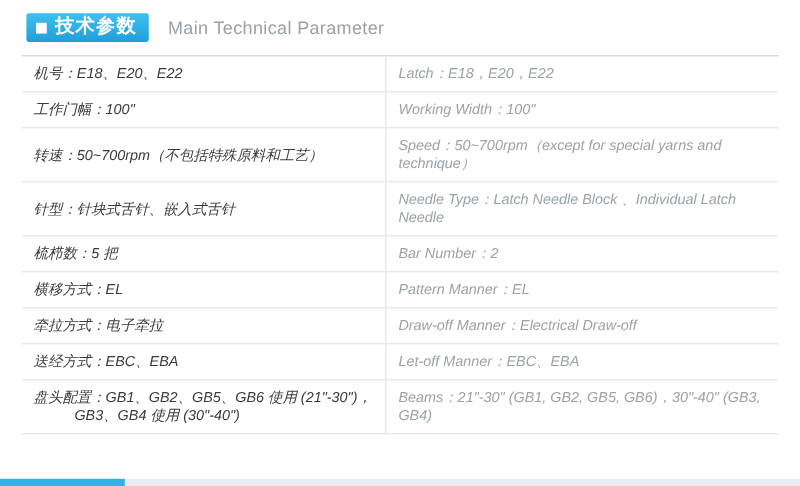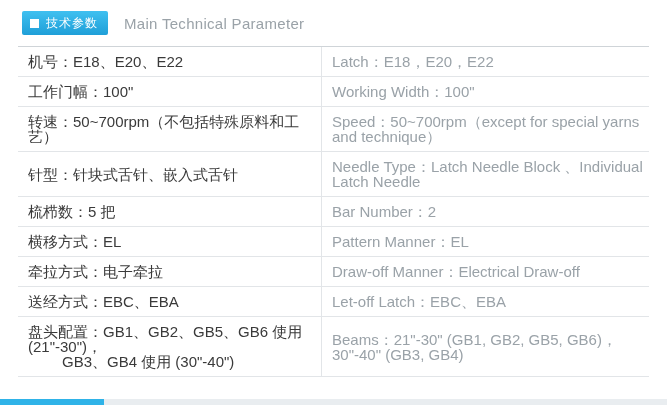--- a/index.html
+++ b/index.html
@@ -42,22 +42,22 @@
   .header-square {
     width: 9px;
     height: 9px;
     background: #ffffff;
     display: inline-block;
     margin-right: 7px;
     flex: none;
   }
   .header-title-cn {
     color: #ffffff;
-    font-size: 12px;
-    font-weight: normal;
+    font-size: 16px;
+    font-weight: bold;
     letter-spacing: 1px;
     line-height: 14px;
     white-space: nowrap;
   }
   .header-title-en {
     color: #9aa2a8;
     font-size: 15px;
     margin-left: 16px;
     white-space: nowrap;
     letter-spacing: 0.3px;
@@ -74,22 +74,23 @@
   table.spec {
     width: 100%;
     border-collapse: collapse;
     table-layout: fixed;
     margin-top: 0;
   }
   table.spec td {
     border-bottom: 1px solid #e2e5e8;
     padding: 7px 6px 7px 10px;
     vertical-align: middle;
-    font-size: 15px;
+    font-size: 12px;
     line-height: 15px;
+    font-style: italic;
   }
   table.spec tr:last-child td {
     border-bottom: 1px solid #e2e5e8;
   }
   td.cn {
     width: 48%;
     color: #3a3a3a;
     border-right: 1px solid #e2e5e8;
   }
   td.en {
@@ -163,21 +164,21 @@
       <tr>
         <td class="cn">横移方式：EL</td>
         <td class="en">Pattern Manner：EL</td>
       </tr>
       <tr>
         <td class="cn">牵拉方式：电子牵拉</td>
         <td class="en">Draw-off Manner：Electrical Draw-off</td>
       </tr>
       <tr>
         <td class="cn">送经方式：EBC、EBA</td>
-        <td class="en">Let-off Latch：EBC、EBA</td>
+        <td class="en">Let-off Manner：EBC、EBA</td>
       </tr>
       <tr>
         <td class="cn">
           <span class="sub-line">盘头配置：GB1、GB2、GB5、GB6 使用 (21"-30")，</span>
           <span class="indent">GB3、GB4 使用 (30"-40")</span>
         </td>
         <td class="en">Beams：21"-30" (GB1, GB2, GB5, GB6)，30"-40" (GB3, GB4)</td>
       </tr>
 
     </tbody>

